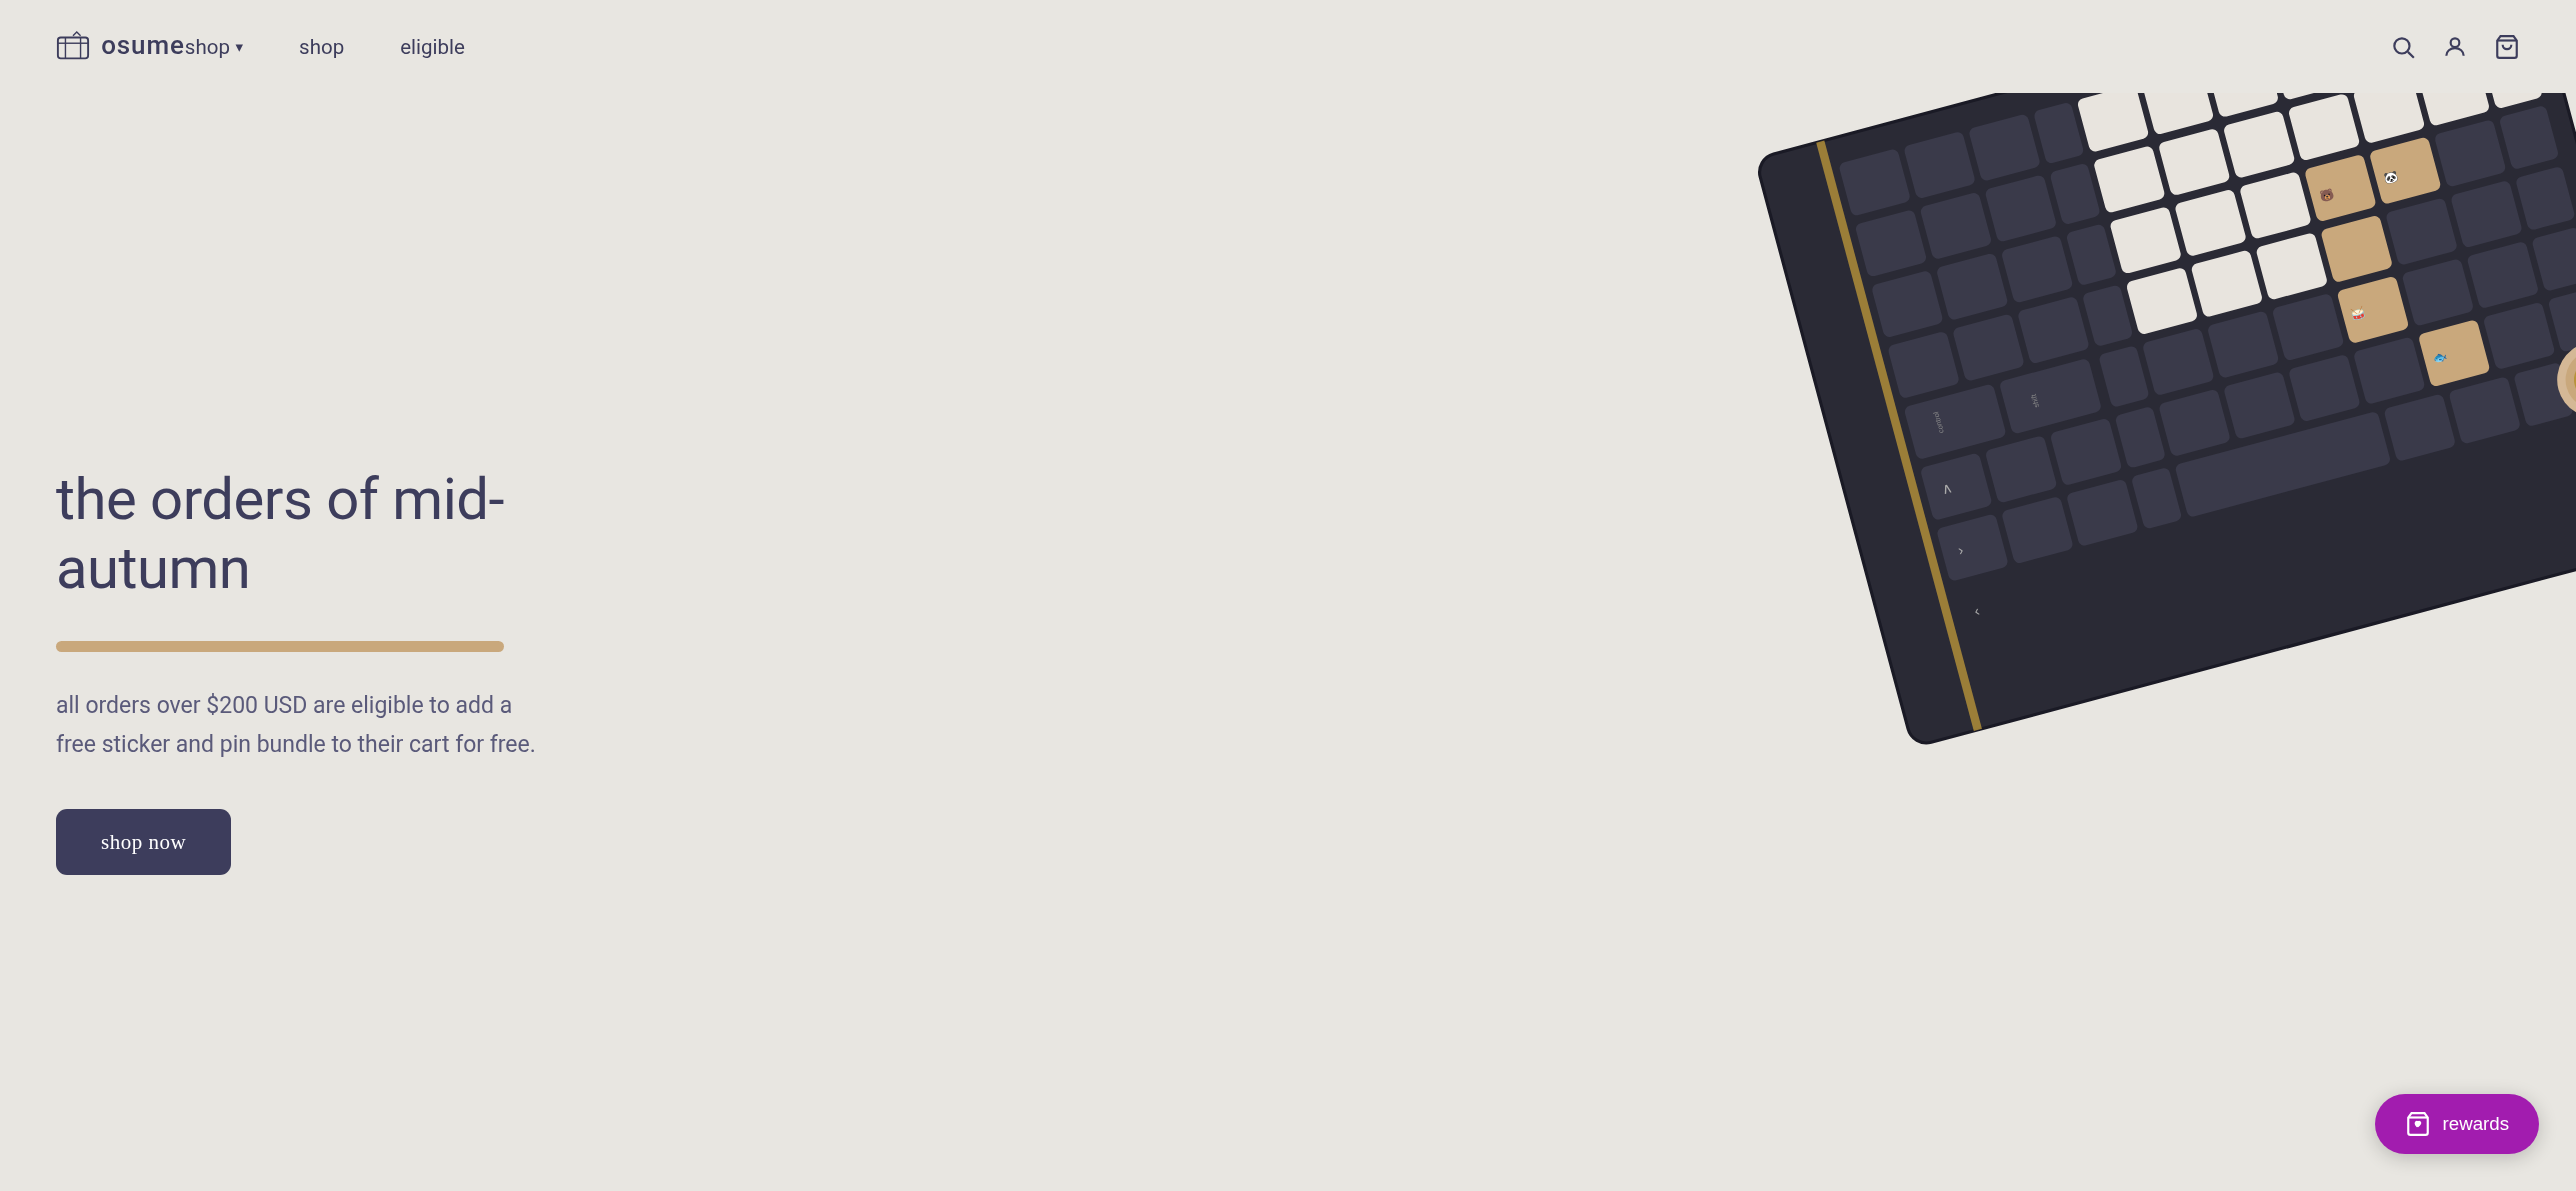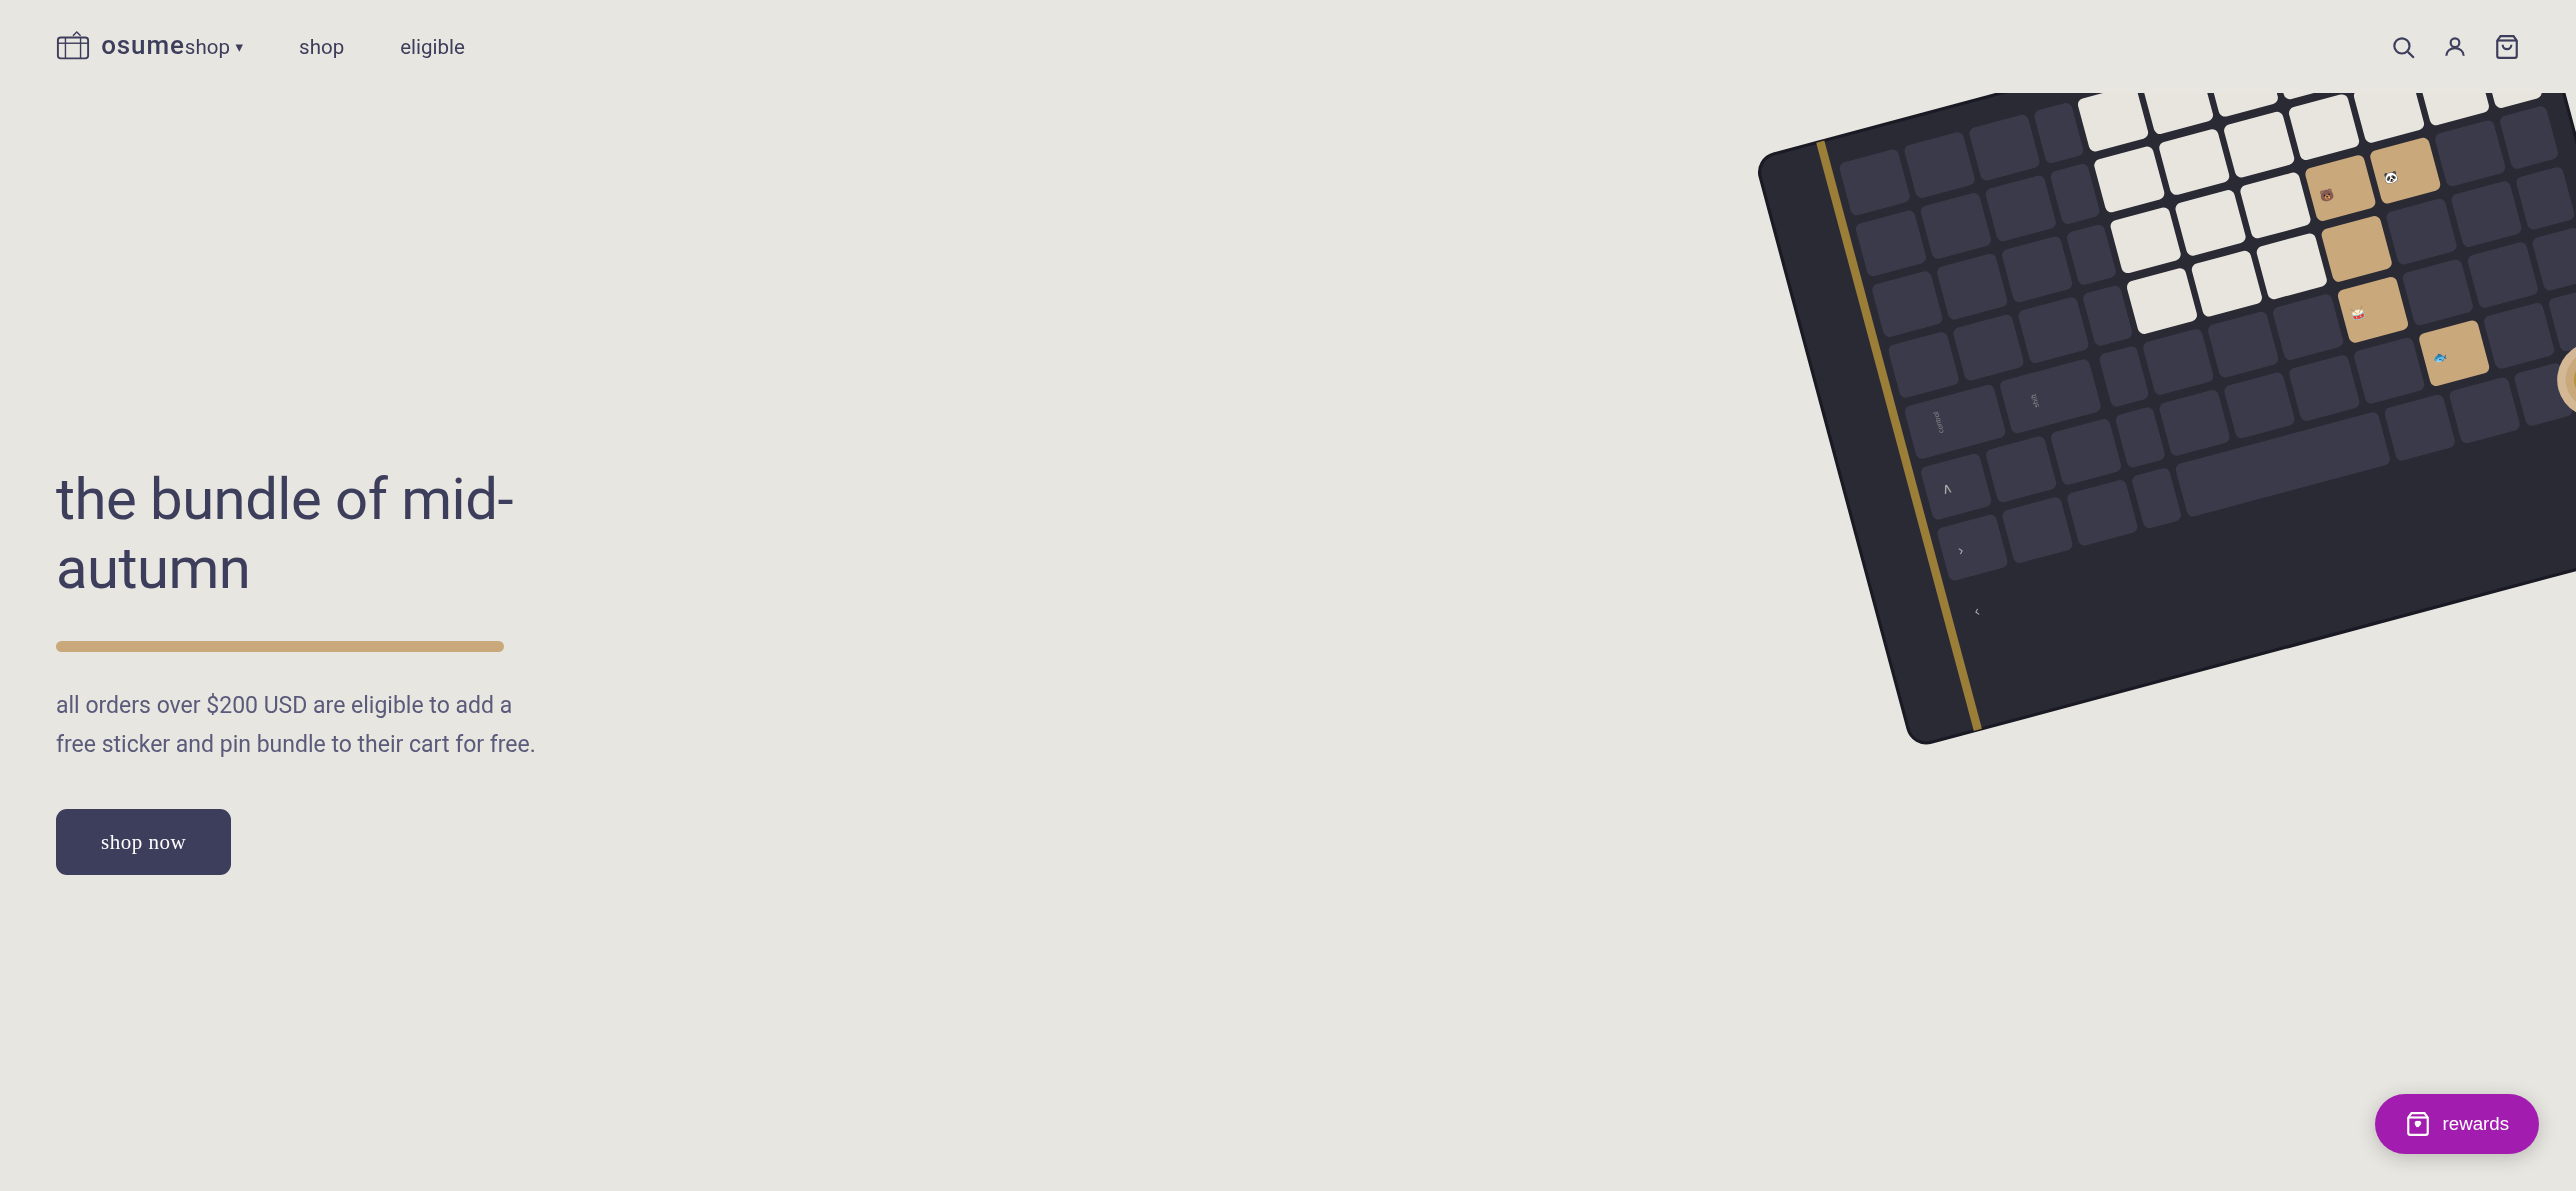--- a/index.html
+++ b/index.html
@@ -216,21 +216,21 @@
         <path d="M6 2L3 6v14a2 2 0 002 2h14a2 2 0 002-2V6l-3-4z"></path>
         <line x1="3" y1="6" x2="21" y2="6"></line>
         <path d="M16 10a4 4 0 01-8 0"></path>
       </svg>
     </button>
   </div>
 </nav>
 
 <section class="hero">
   <div class="hero-content">
-    <h1 class="hero-title">the bundle of mid-autumn</h1>
+    <h1 class="hero-title">the orders of mid-autumn</h1>
     <div class="hero-divider"></div>
     <p class="hero-description">all orders over $200 USD are eligible to add a free sticker and pin bundle to their cart for free.</p>
     <button class="shop-now-btn">shop now</button>
   </div>
 
   <div class="keyboard-visual">
     <svg viewBox="0 0 780 640" xmlns="http://www.w3.org/2000/svg" width="841" height="672">
 
       <rect x="10" y="20" width="760" height="580" rx="18" fill="#2a2a35"></rect>
       <rect x="10" y="20" width="760" height="580" rx="18" fill="none" stroke="#1a1a25" stroke-width="3"></rect>

